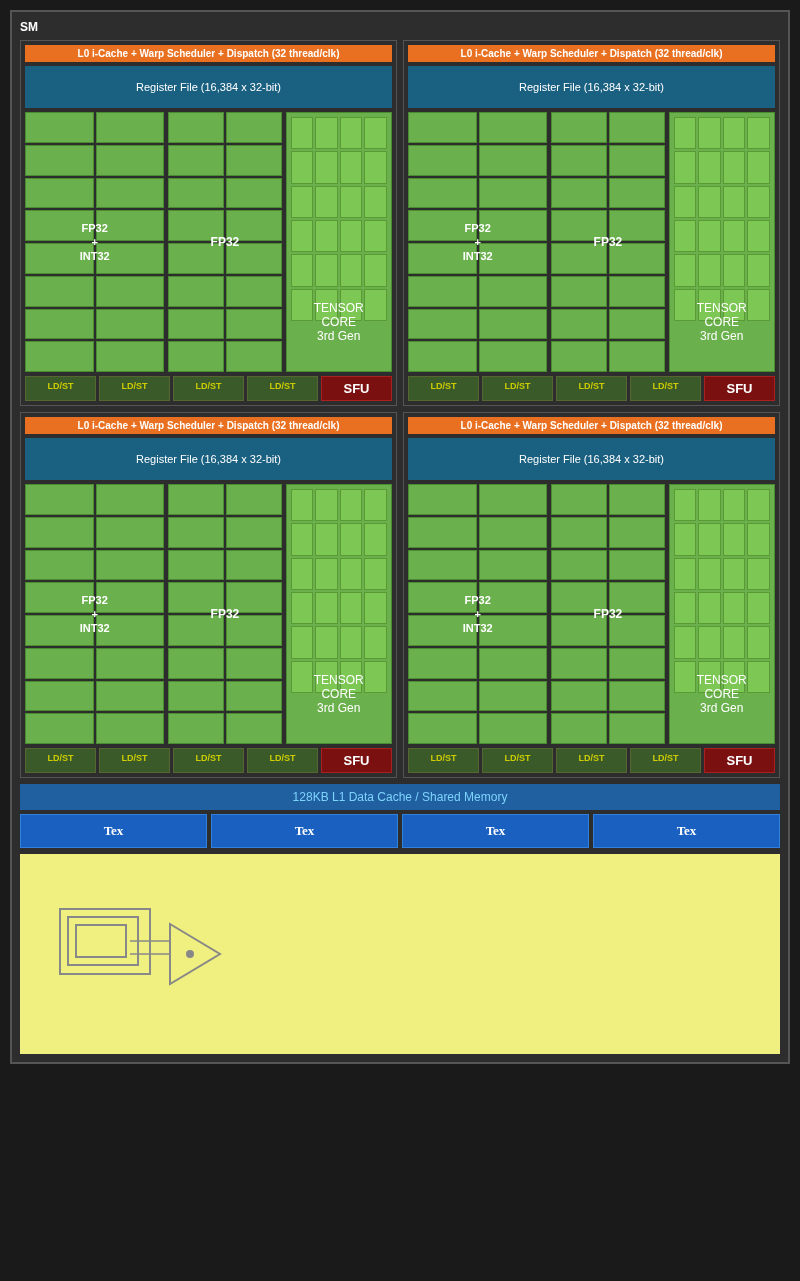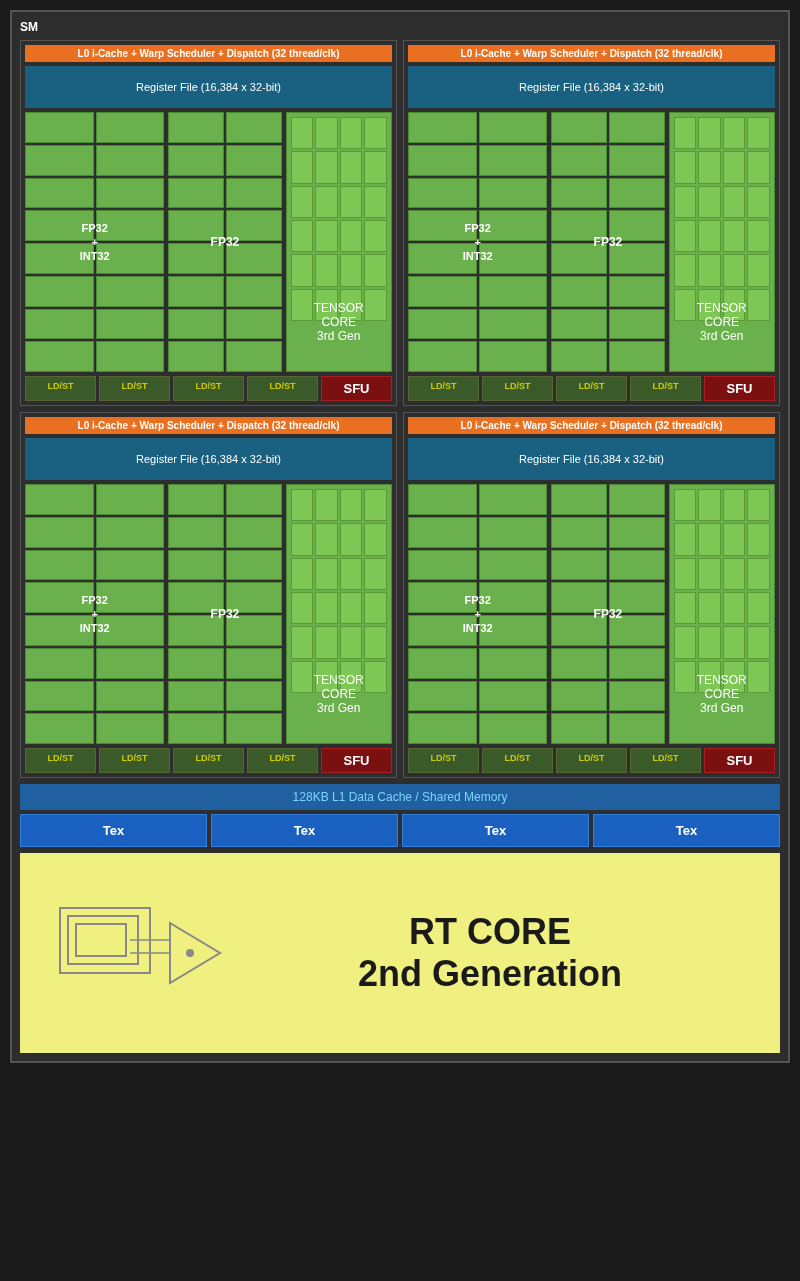--- a/index.html
+++ b/index.html
@@ -139,20 +139,21 @@
       margin-bottom: 6px;
     }
     .tex-box {
       background: #1a60c0;
       color: white;
       font-size: 13px;
       font-weight: bold;
       text-align: center;
       padding: 8px 12px;
       border: 1px solid #3080e0;
+      font-family: Liberation Serif, serif;
     }
     .rt-core-section {
       background: #f0f080;
       padding: 16px;
       display: flex;
       align-items: center;
       justify-content: center;
       min-height: 200px;
       position: relative;
     }
@@ -558,21 +559,15 @@
 
       <rect x="26" y="36" width="50" height="32" fill="none" stroke="#888" stroke-width="2"></rect>
 
       <polygon points="120,35 170,65 120,95" fill="none" stroke="#888" stroke-width="2"></polygon>
 
       <circle cx="140" cy="65" r="4" fill="#888"></circle>
 
       <line x1="80" y1="52" x2="120" y2="52" stroke="#888" stroke-width="1.5"></line>
       <line x1="80" y1="65" x2="120" y2="65" stroke="#888" stroke-width="1.5"></line>
     </svg>
-    <div style="margin-left:180px;">
-      <div class="rt-core-text">
-        <span>RT CORE</span><br>
-        <span>2nd Generation</span>
-      </div>
-    </div>
   </div>
 
 </div>
 
 </body></html>

